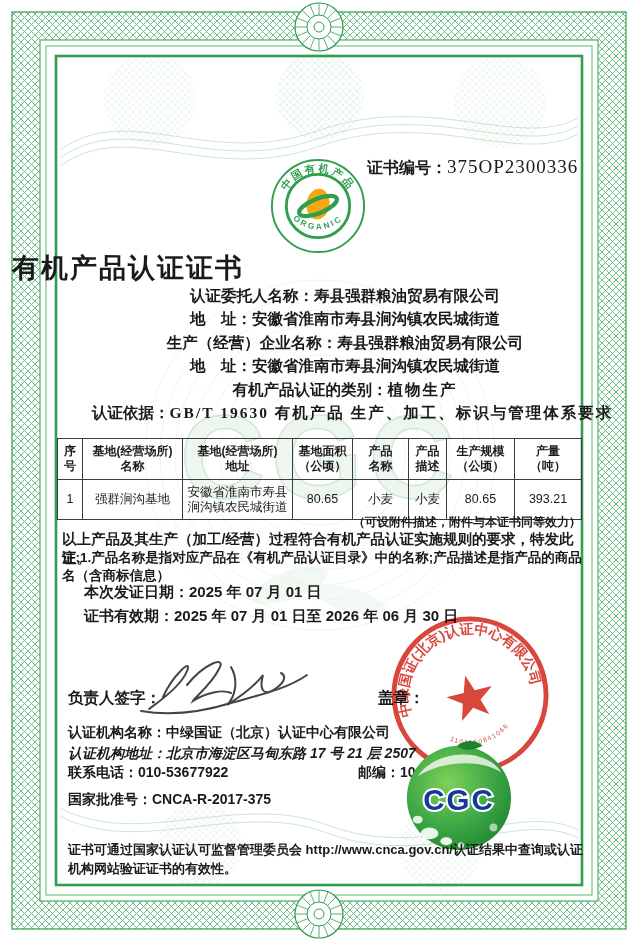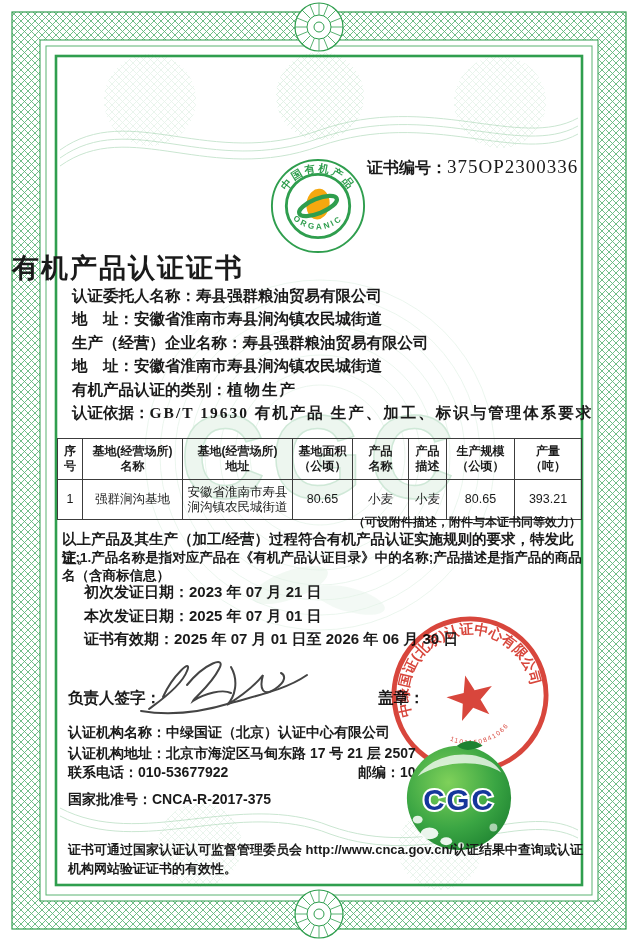--- a/index.html
+++ b/index.html
@@ -4,21 +4,21 @@
 <style>
   html,body{margin:0;padding:0;background:#888;}
   .page{position:relative;width:638px;height:941px;background:#ffffff;overflow:hidden;
         font-family:"Liberation Sans","DejaVu Sans",sans-serif;color:#1a1a1a;}
   .abs{position:absolute;}
   
   .cert-no{left:367px;top:156px;font-size:16px;font-weight:bold;white-space:nowrap;}
   .cert-no .num{font-family:"Liberation Serif","DejaVu Serif",serif;font-size:19px;font-weight:normal;letter-spacing:1px;}
   .title{left:0;top:250px;width:100%;font-size:27px;font-weight:900;letter-spacing:2px;margin-left:12px;}
   
-  .fields{left:72px;top:284px;width:506px;}
+  .fields{left:92px;top:284px;width:506px;text-align:center;}
   .fields .fline{line-height:23.4px;font-size:15.5px;font-weight:bold;white-space:nowrap;}
   .kai{font-family:"Liberation Serif","DejaVu Serif",serif;font-weight:600;letter-spacing:2px;}
   
   table.scope{left:57px;top:438px;position:absolute;border-collapse:collapse;table-layout:fixed;width:524px;background:transparent;}
   table.scope th,table.scope td{border:1.2px solid #3c3c3c;padding:1px 2px;text-align:center;vertical-align:middle;background:transparent;}
   table.scope th{height:38px;font-size:12px;font-weight:bold;line-height:15px;}
   table.scope td{height:37px;font-size:12.5px;line-height:15px;}
   .attach-note{left:57px;top:514px;width:524px;text-align:right;font-size:12px;
                font-family:"Liberation Serif","DejaVu Serif",serif;font-weight:600;}
   .statement{left:62px;top:530px;width:526px;font-size:14.5px;font-weight:700;}
@@ -163,21 +163,20 @@
     </tr>
   </tbody>
     </table>
 
   <div class="abs statement">以上产品及其生产（加工/经营）过程符合有机产品认证实施规则的要求，特发此证。</div>
 
   <div class="abs attach-note">（可设附件描述，附件与本证书同等效力）</div>
   <div class="abs note">注:1.产品名称是指对应产品在《有机产品认证目录》中的名称;产品描述是指产品的商品名（含商标信息）</div>
 
   <div class="abs dates">
-    <div class="dline"><span>初次发证日期：</span><span>2023 年 07 月 21 日</span></div>
     <div class="dline"><span>本次发证日期：</span><span>2025 年 07 月 01 日</span></div>
     <div class="dline"><span>证书有效期：</span><span>2025 年 07 月 01 日至 2026 年 06 月 30 日</span></div>
   </div>
 
   <svg class="abs sig-svg" width="180" height="78" viewBox="0 0 180 78">
     <g fill="none" stroke="#2b2b2b" stroke-width="2" stroke-linecap="round" opacity="0.88">
       <path d="M28,52 C38,30 58,12 52,26 C46,42 22,58 14,64"></path>
       <path d="M52,40 C70,18 92,10 84,24 C76,40 60,52 58,56 C70,48 88,44 96,48"></path>
       <path d="M96,22 C104,36 100,52 92,60 C108,50 122,38 128,30 C124,44 128,52 140,44 C152,36 150,30 146,28"></path>
       <path d="M6,66 C40,72 70,66 96,58 C124,50 152,44 172,30"></path>
@@ -198,21 +197,21 @@
         <textPath href="#sealArc" startOffset="50%" text-anchor="middle" lengthAdjust="spacingAndGlyphs">中绿国证(北京)认证中心有限公司</textPath>
       </text>
       <text font-size="6.5" fill="#d5372c" letter-spacing="1.5">
         <textPath href="#sealNumArc" startOffset="50%" text-anchor="middle">1101150841066</textPath>
       </text>
       <path transform="translate(0,4)" fill="#d5372c" d="M0,-24 L5.64,-7.42 L23.4,-7.42 L9.12,2.83 L14.1,19.4 L0,9.17 L-14.1,19.4 L-9.12,2.83 L-23.4,-7.42 L-5.64,-7.42 Z"></path>
     </g>
   </svg>
 
   <div class="abs org-line" style="top:724px;"><span>认证机构名称：</span><span>中绿国证（北京）认证中心有限公司</span></div>
-  <div class="abs org-line" style="top:745px;"><span>认证机构地址：</span><span>北京市海淀区马甸东路 17 号 21 层 2507</span></div>
+  <div class="abs org-line" style="top:745px;font-style:italic;"><span>认证机构地址：</span><span>北京市海淀区马甸东路 17 号 21 层 2507</span></div>
   <div class="abs org-line" style="top:764px;">
     <span>联系电话：</span><span>010-53677922</span>
     <span class="pair2"><span>邮编：</span><span>100088</span></span>
   </div>
   <div class="abs org-line" style="top:791px;"><span>国家批准号：</span><span>CNCA-R-2017-375</span></div>
 
   <svg class="abs cgc-svg" width="118" height="118" viewBox="0 0 120 120">
     <defs>
       <radialGradient id="gg" cx="40%" cy="35%" r="75%">
         <stop offset="0%" stop-color="#7fd15a"></stop>

